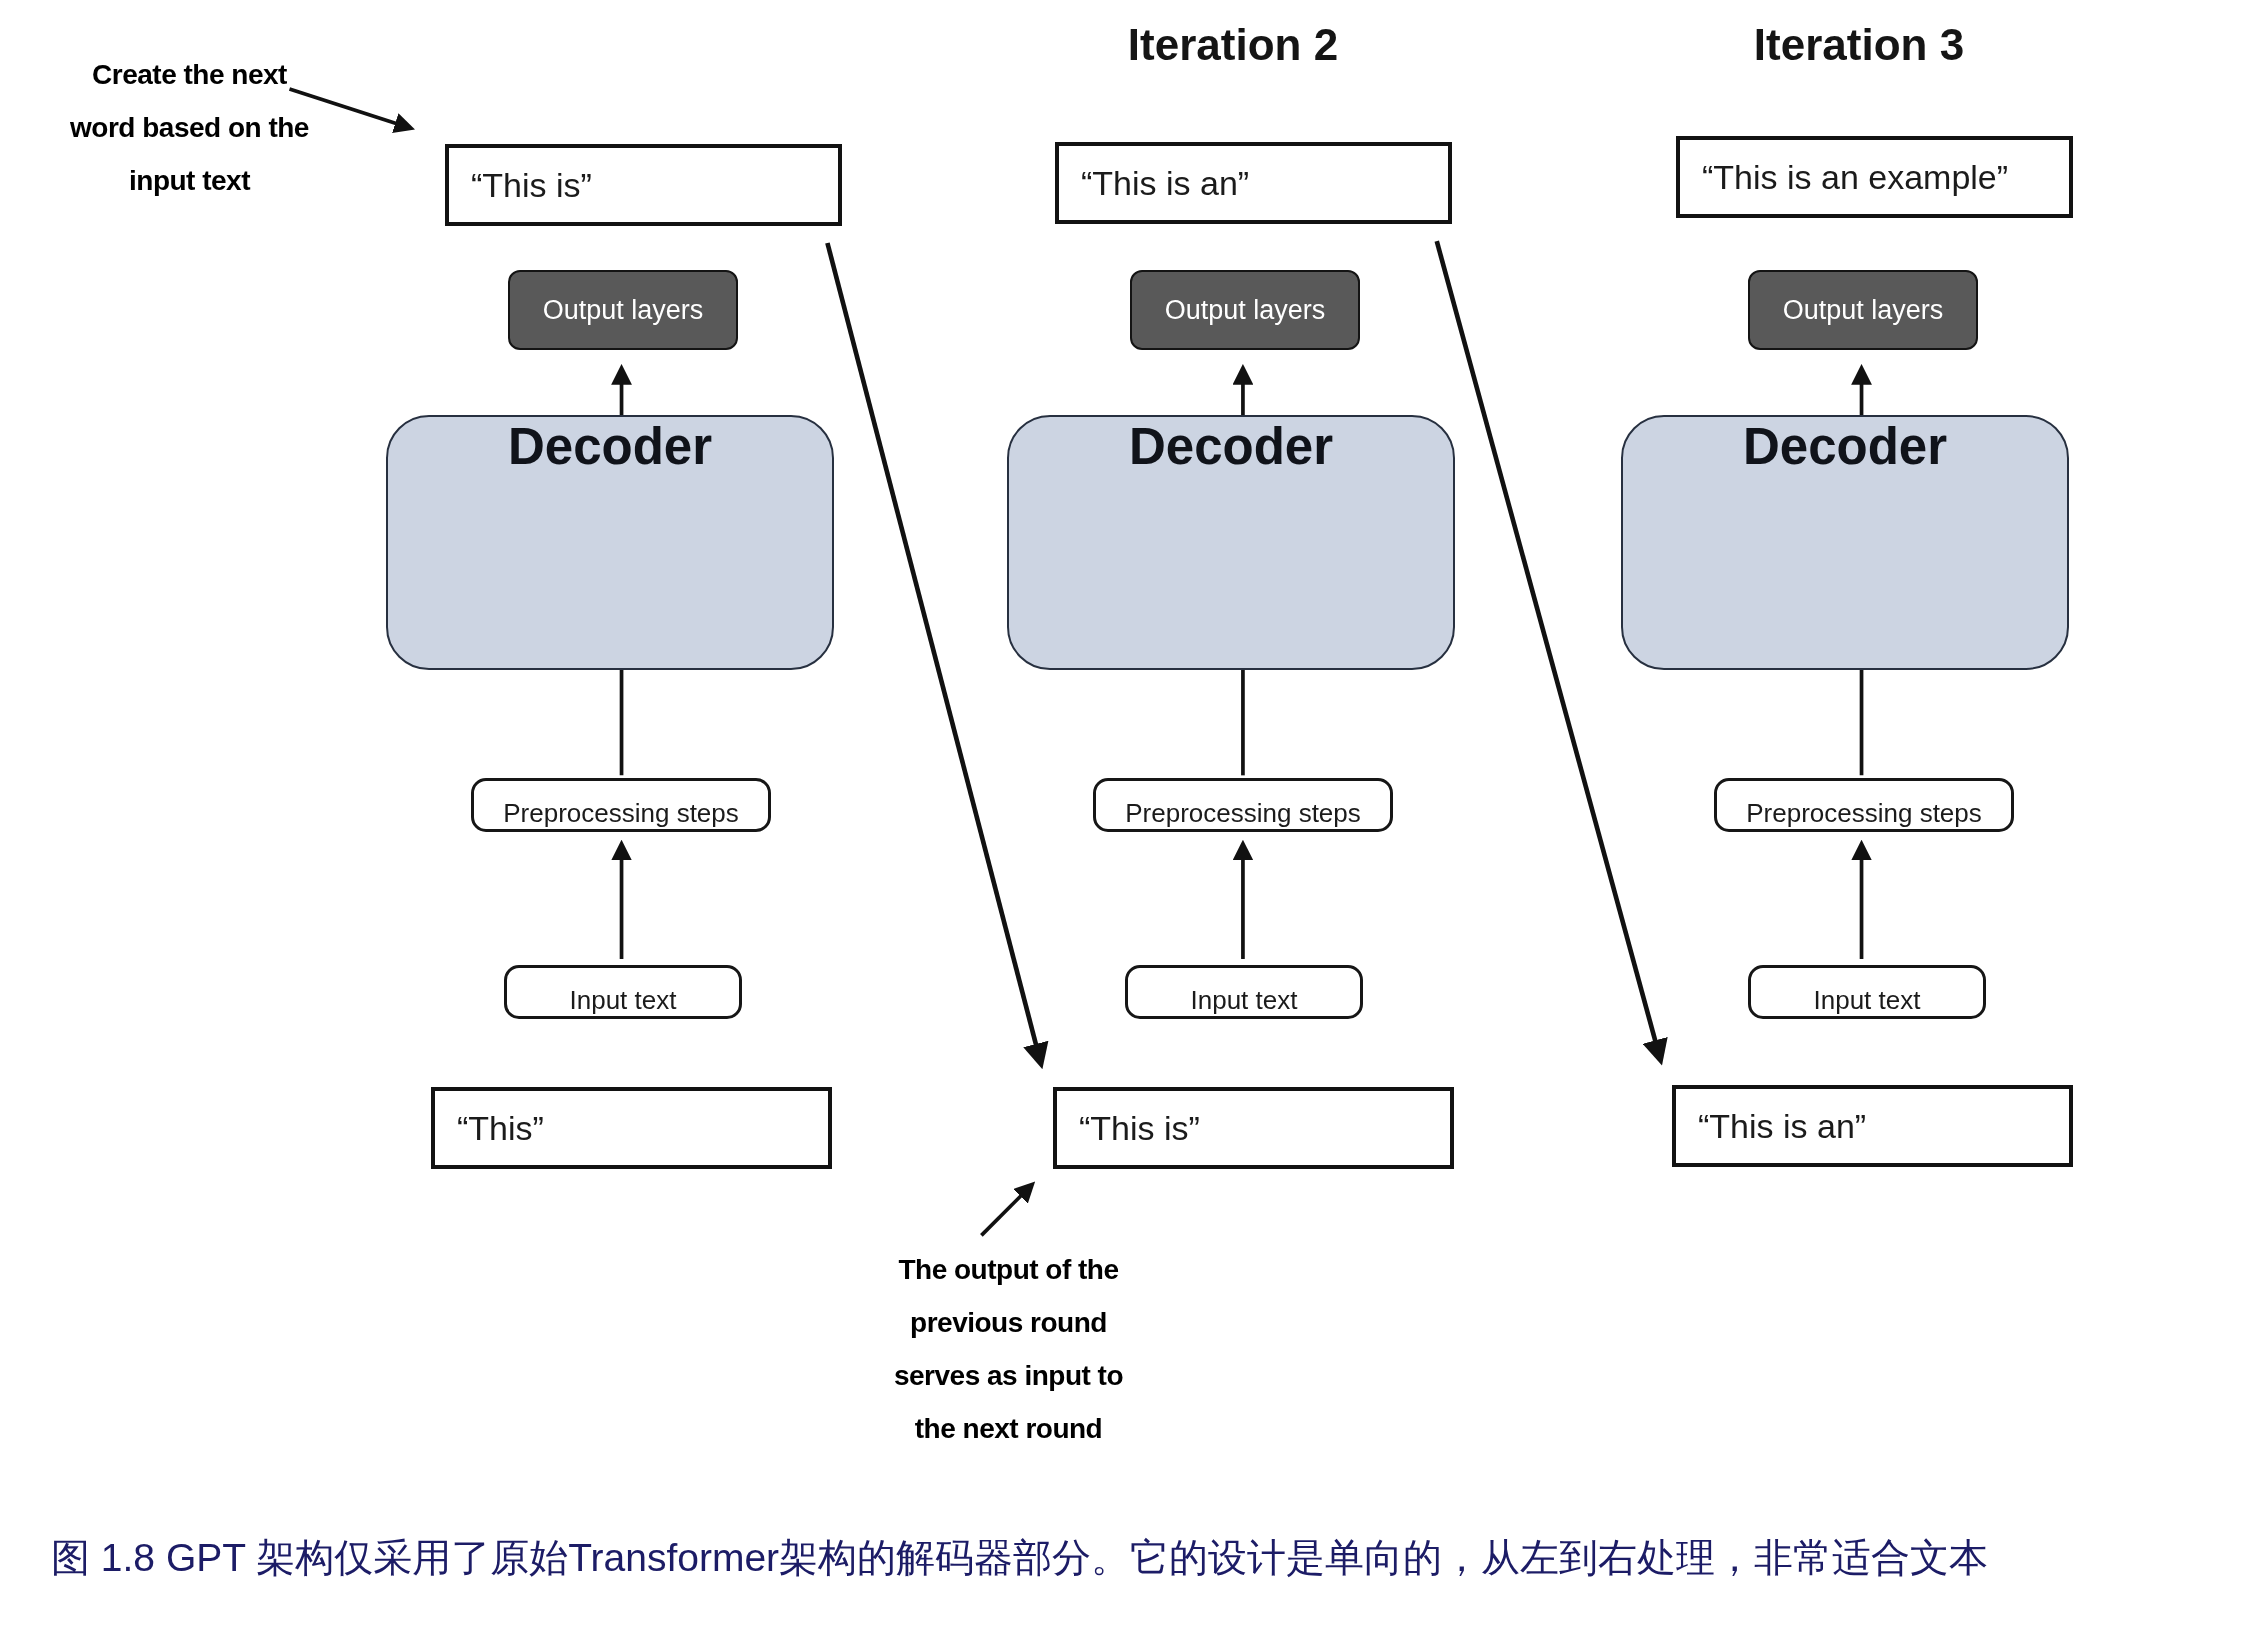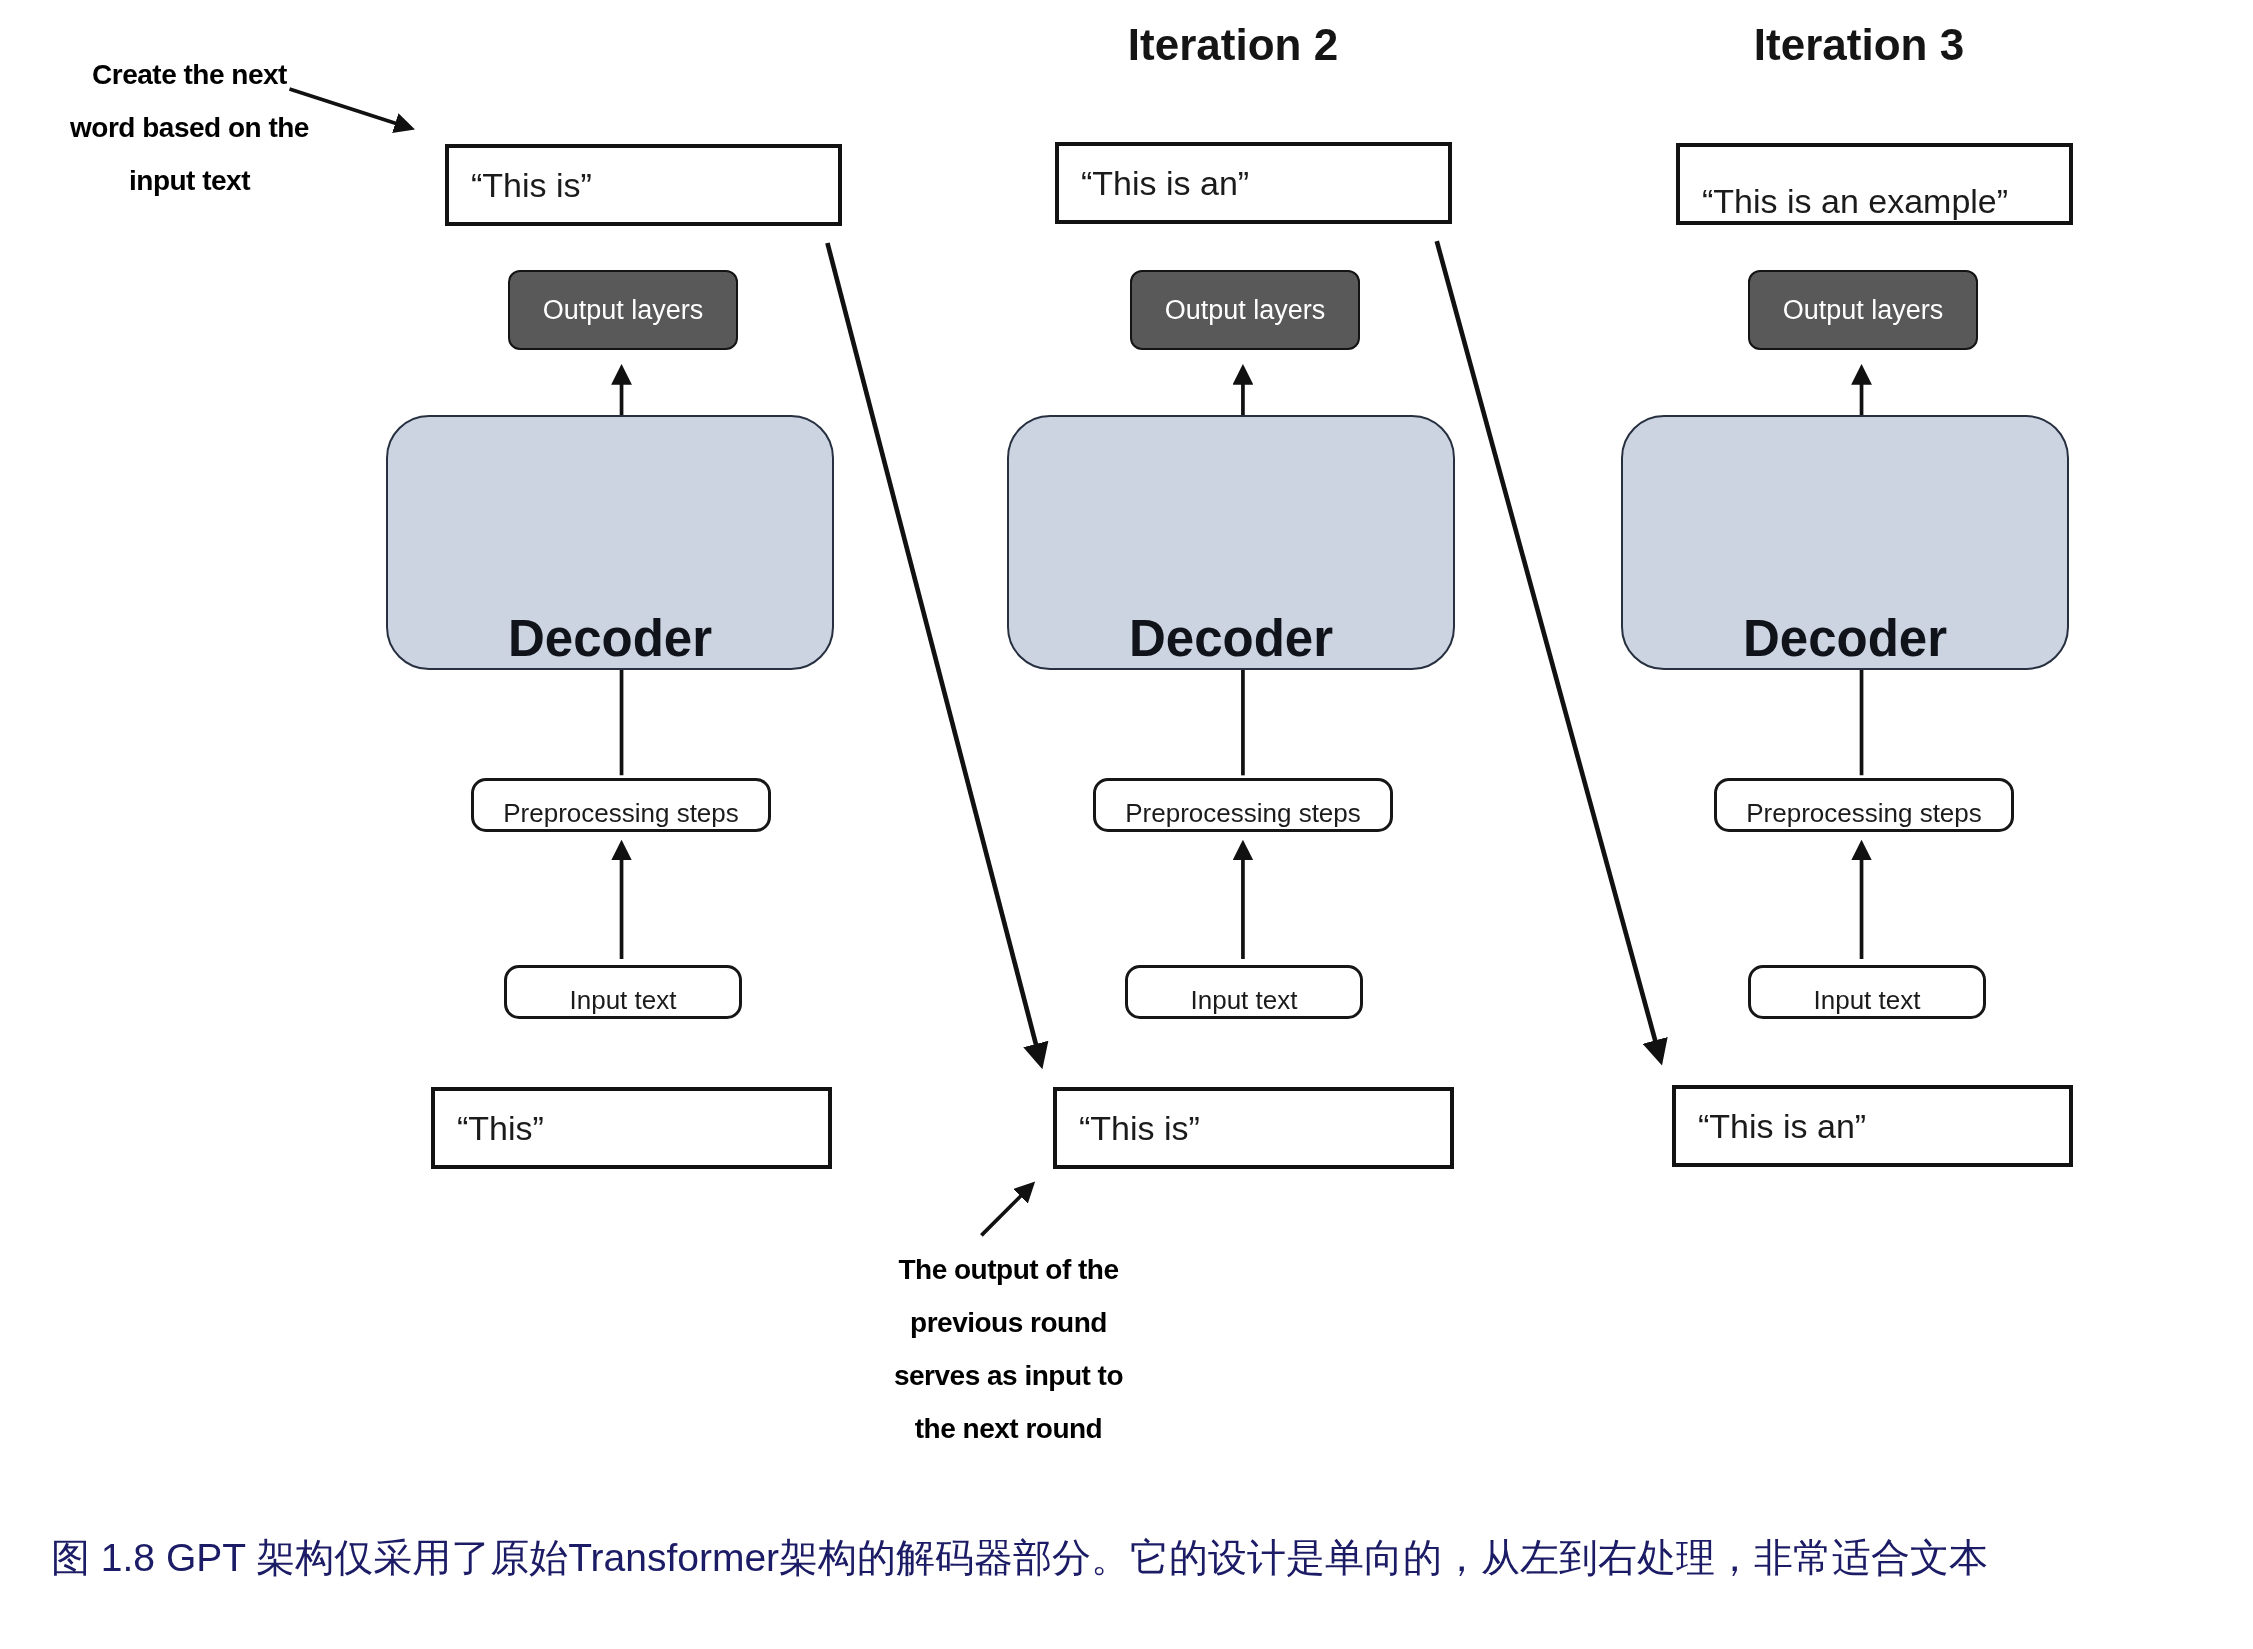--- a/index.html
+++ b/index.html
@@ -32,21 +32,21 @@
     border:2.8px solid #141414;border-radius:12px;
     width:226px;height:76px;
     display:flex;align-items:center;justify-content:center;
     font-size:27px;color:#ffffff;
   }
   
   .decoder{
     background:var(--decoder-fill,#ccd4e2);
     border:2.8px solid #273040;border-radius:43px;
     width:444px;height:251px;
-    display:flex;align-items:flex-end;justify-content:center;
+    display:flex;align-items:flex-start;justify-content:center;
     font-size:51px;font-weight:bold;color:#10131a;
   }
   
   .step{
     background:#ffffff;border:3.7px solid #161616;border-radius:15px;
     display:flex;align-items:flex-end;justify-content:center;
     font-size:26px;color:#1b1b1b;
   }
   .step.pre{width:294px;height:48px;}
   .step.inp{width:232px;height:48px;}
@@ -141,21 +141,21 @@
     <span>Preprocessing steps</span>
   </div>
   <div class="abs step inp" style="left:1125px;top:965px;">
     <span>Input text</span>
   </div>
   <div class="abs textbox" style="left:1053px;top:1087px;width:371px;">
     <span>“This is”</span>
   </div>
 
   <div class="abs col-title" style="left:1618px;top:20.4px;">Iteration 3</div>
-  <div class="abs textbox" style="left:1676px;top:143px;align-items:flex-end;">
+  <div class="abs textbox" style="left:1676px;top:136px;">
     <span>“This is an example”</span>
   </div>
   <div class="abs outbox" style="left:1748px;top:270px;">
     <span>Output layers</span>
   </div>
   <div class="abs decoder" style="left:1621px;top:415px;">
     <span>Decoder</span>
   </div>
   <div class="abs step pre" style="left:1714px;top:778px;">
     <span>Preprocessing steps</span>

